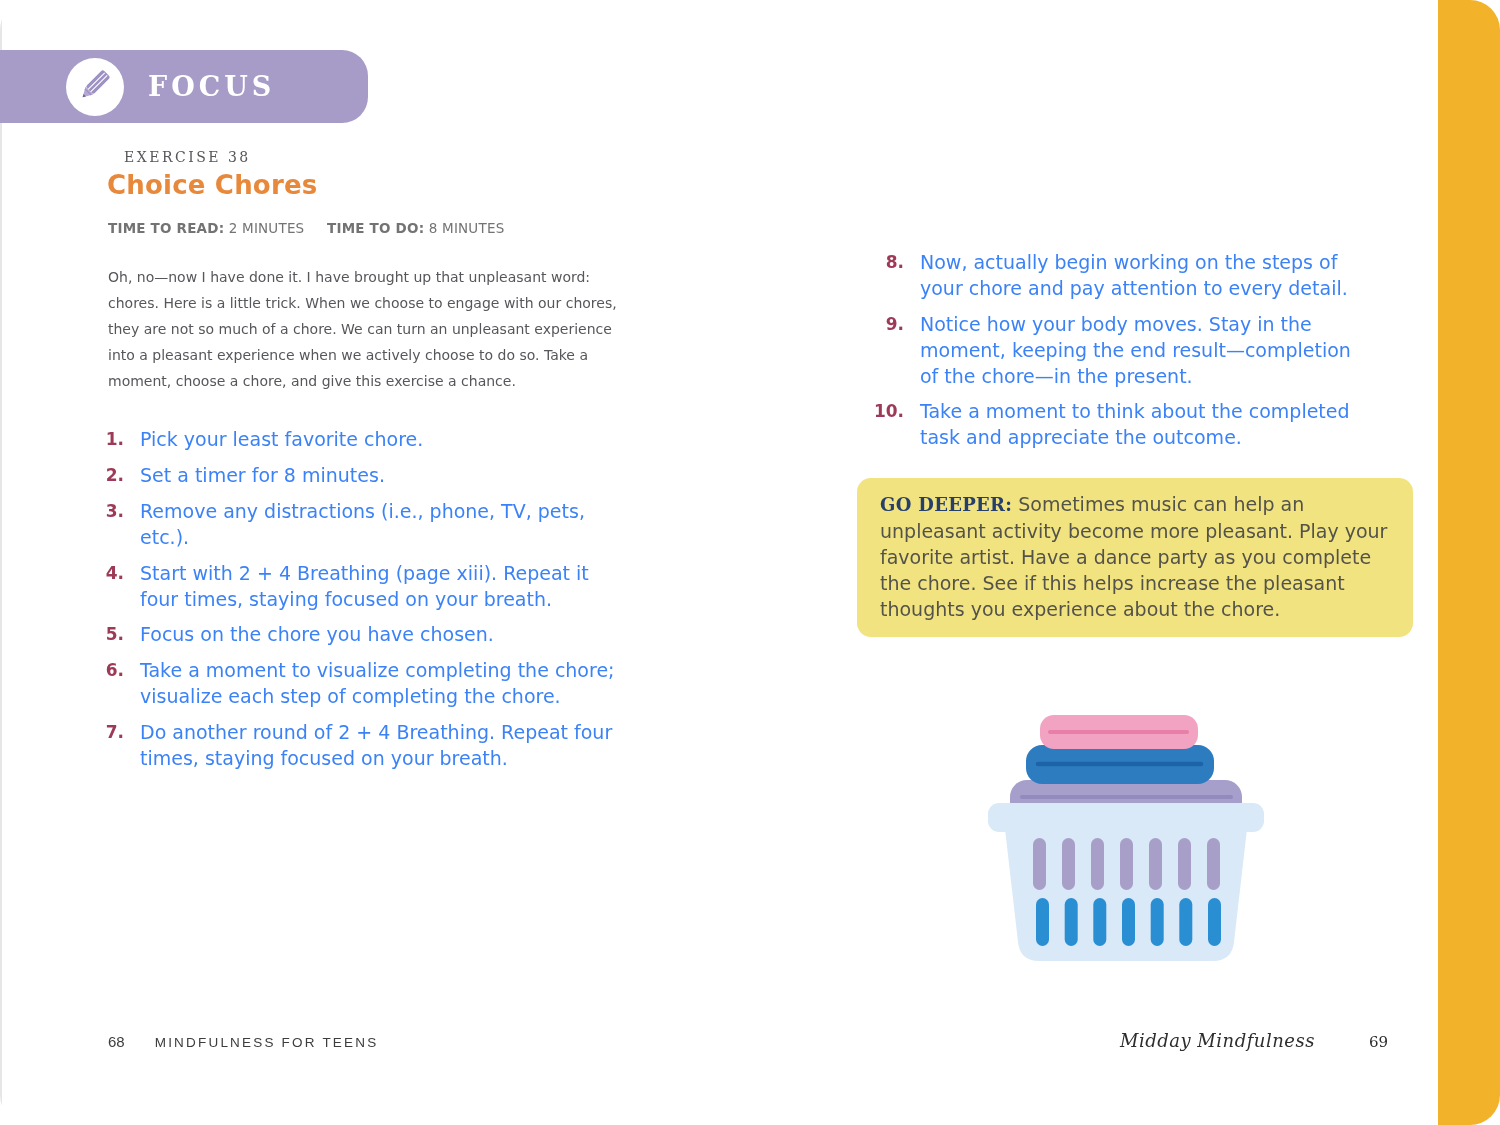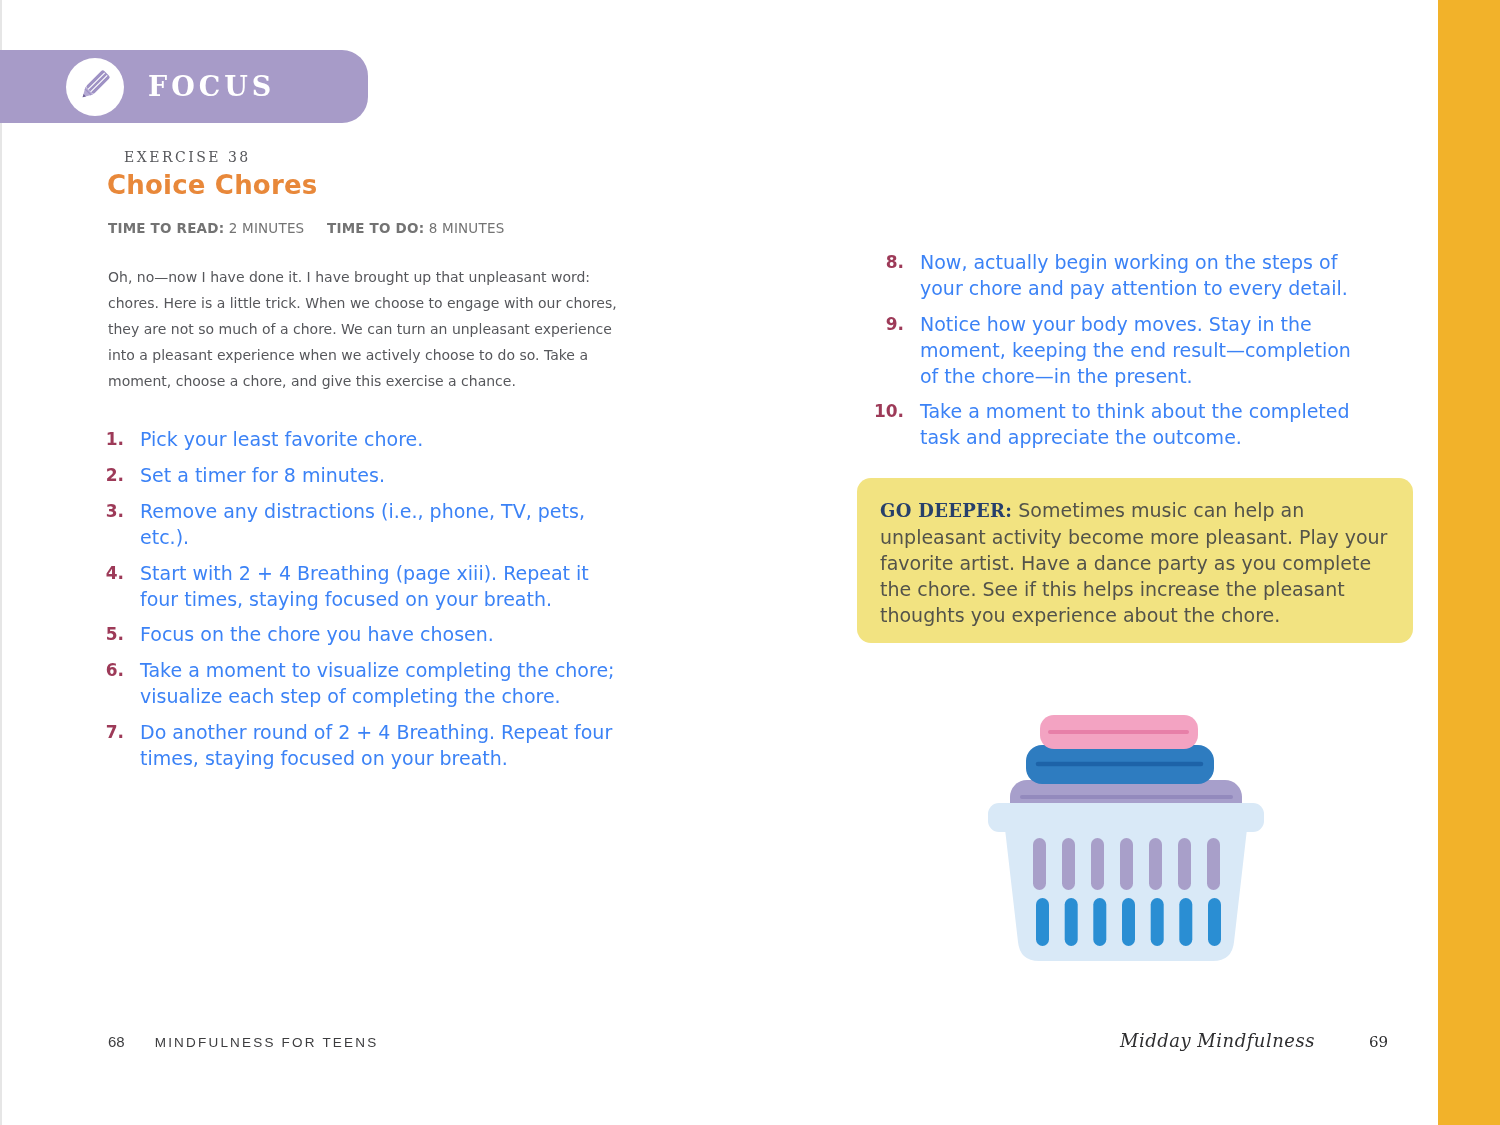--- a/index.html
+++ b/index.html
@@ -1,20 +1,21 @@
 <!DOCTYPE html>
 <html><head>
 <meta charset="utf-8">
 <style>
   * { margin:0; padding:0; box-sizing:border-box; }
   html,body { background:#ffffff; }
   .canvas {
     position:relative; width:1500px; height:1125px;
     background:#ffffff; overflow:hidden;
     font-family:"DejaVu Sans", sans-serif;
+    border-radius:30px;
   }
   .page-edge { position:absolute; left:0; top:0; width:2px; height:100%; background:#e6e6e6; }
   .side-stripe { position:absolute; top:0; right:0; width:62px; height:100%; background:#f2b22a; }
 
   
   .banner {
     position:absolute; left:0; top:50px; width:368px; height:73px;
     background:#a79bc8; border-radius:0 26px 26px 0;
     display:flex; align-items:center;
   }
@@ -61,21 +62,21 @@
     font-weight:bold; font-size:17px; line-height:26.5px;
   }
   .steps-left  .step-num { width:22px; }
   .steps-right .step-num { width:32px; }
   .step-text { margin-left:16px; font-size:19px; line-height:26px; color:#3b82f6; }
 
   
   .go-deeper {
     position:absolute; left:857px; top:478px; width:556px;
     background:#f2e381; border-radius:14px;
-    padding:19px 23px 15px 23px;
+    padding:13px 23px 15px 23px;
     font-size:19px; line-height:26px; color:#53534a;
   }
   .gd-label {
     font-family:"DejaVu Serif", serif; font-weight:bold;
     color:#27406b; font-size:18px; letter-spacing:0.3px;
   }
 
   
   .basket-wrap { position:absolute; left:988px; top:706px; width:276px; height:256px; }
 

